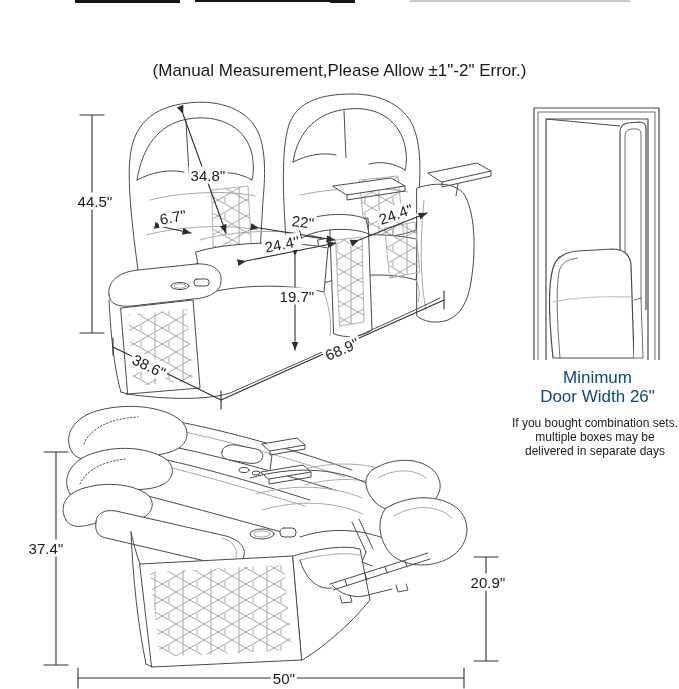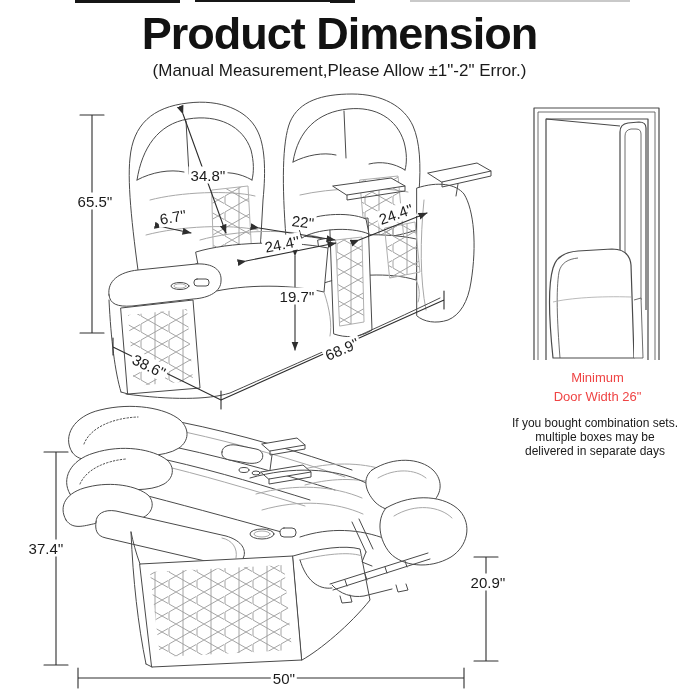--- a/index.html
+++ b/index.html
@@ -18,38 +18,37 @@
     font-size:17px;color:#1a1a1a;
   }
   svg.art{position:absolute;left:0;top:0;}
   .dim{
     position:absolute;transform:translate(-50%,-50%);
     background:#fff;padding:0 2px;font-size:15px;color:#1a1a1a;white-space:nowrap;
     line-height:17px;
   }
   .door-caption{
     position:absolute;left:515px;top:368px;width:165px;text-align:center;
-    font-size:13px;color:#ef4444;line-height:19px;
+    font-size:17px;color:#0c4a6e;line-height:19px;
   }
   .door-note{
     position:absolute;left:505px;top:416px;width:180px;text-align:center;
     font-size:12px;color:#1a1a1a;line-height:14px;
   }
 </style>
 </head>
 <body>
 
 <div id="stage">
 
   <div class="frag" style="left:75px;top:0;width:105px;height:3px"></div>
   <div class="frag" style="left:195px;top:0;width:160px;height:2px"></div>
   <div class="frag" style="left:330px;top:0;width:25px;height:3px"></div>
   <div class="frag light" style="left:410px;top:0;width:220px;height:2px"></div>
 
-  <div class="title">Product Dimension</div>
   <div class="subtitle">(Manual Measurement,Please Allow ±1"-2" Error.)</div>
 
   <svg class="art" width="679" height="689" viewBox="0 0 679 689">
     <defs>
       <pattern id="hex" width="28" height="16" patternUnits="userSpaceOnUse">
         <g fill="none" stroke="#9a9a9a" stroke-width="0.9">
           <path d="M8,0 L15,4 L15,12 L8,16 L1,12 L1,4 Z"></path>
           <path d="M22,8 L29,12 L29,20 L22,24 L15,20 L15,12 Z"></path>
           <path d="M22,-8 L29,-4 L29,4 L22,8 L15,4 L15,-4 Z"></path>
         </g>
@@ -192,21 +191,21 @@
       <path d="M113,347 L221,400 M113,338 V355"></path>
 
       <path d="M56,452 V665 M44,452 H68 M44,665 H68"></path>
 
       <path d="M486,557 V661 M474,557 H498 M474,661 H498"></path>
 
       <path d="M78,678 H464 M78,668 V688 M464,668 V688"></path>
     </g>
   </svg>
 
-  <div class="dim" style="left:95px;top:201px">65.5''</div>
+  <div class="dim" style="left:95px;top:201px">44.5''</div>
   <div class="dim" style="left:208px;top:175px">34.8''</div>
   <div class="dim" style="left:173px;top:217px;transform:translate(-50%,-50%) rotate(-10deg)">6.7''</div>
   <div class="dim" style="left:303px;top:222px;transform:translate(-50%,-50%) rotate(7deg)">22''</div>
   <div class="dim" style="left:282px;top:244px;transform:translate(-50%,-50%) rotate(-11deg)">24.4''</div>
   <div class="dim" style="left:396px;top:214px;transform:translate(-50%,-50%) rotate(-19deg)">24.4''</div>
   <div class="dim" style="left:297px;top:296px">19.7''</div>
   <div class="dim" style="left:342px;top:349px;transform:translate(-50%,-50%) rotate(-23deg)">68.9''</div>
   <div class="dim" style="left:149px;top:366px;transform:translate(-50%,-50%) rotate(26deg)">38.6''</div>
 
   <div class="dim" style="left:46px;top:548px">37.4''</div>

